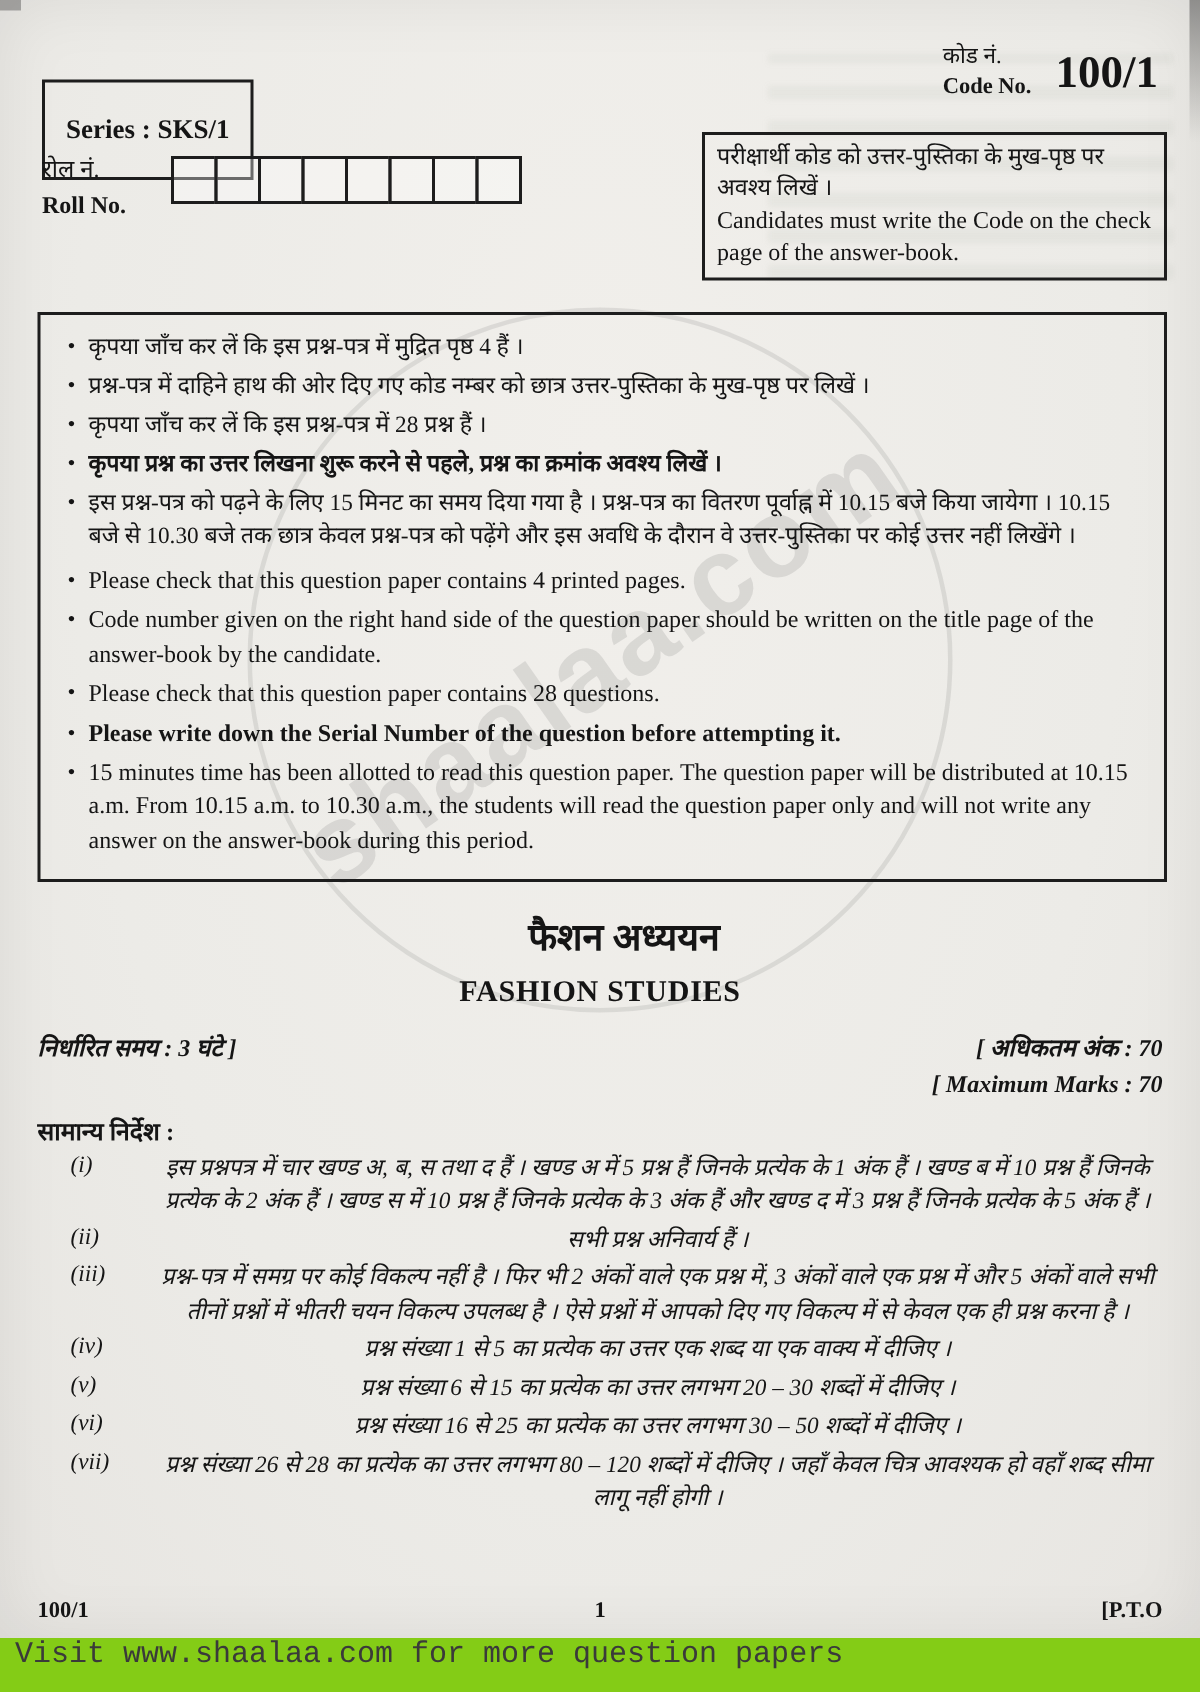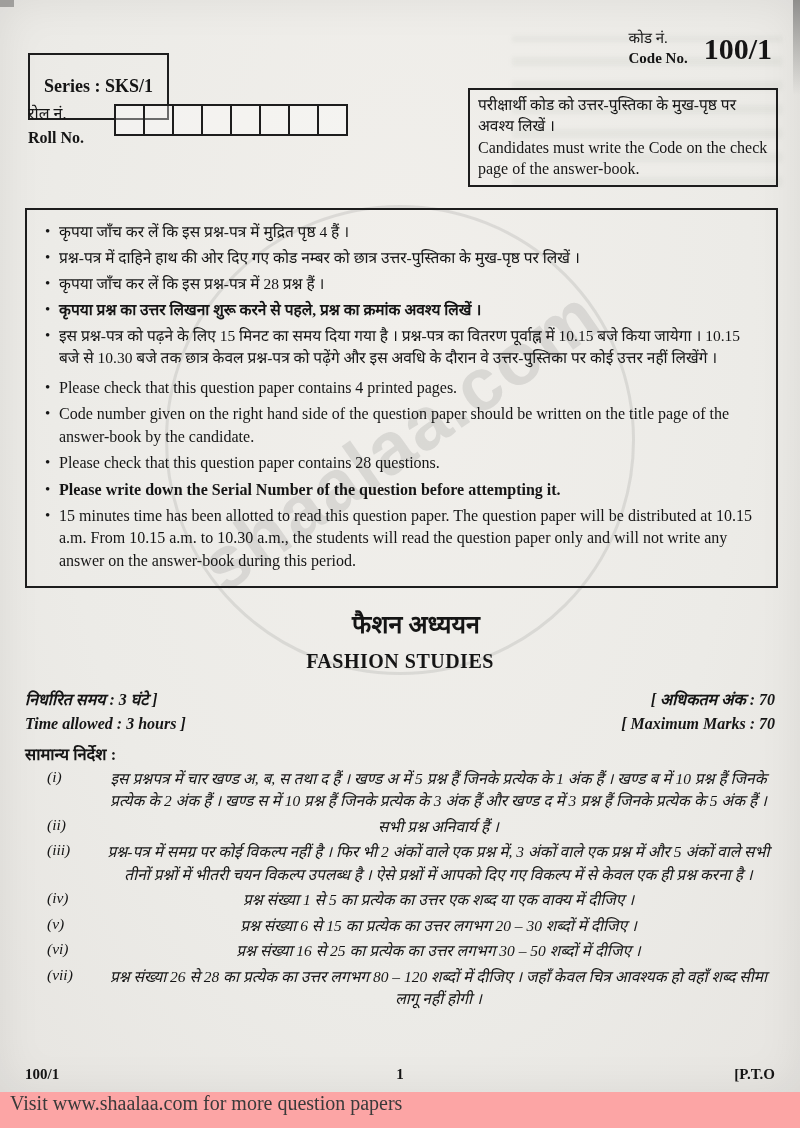--- a/index.html
+++ b/index.html
@@ -95,22 +95,22 @@
 
   .bottom-row {
     position:absolute; top:1066px; left:25px; right:25px;
     display:flex; font-weight:bold; font-size:15px;
   }
   .bottom-row .cell { flex:1; }
   .bottom-row .center { text-align:center; }
   .bottom-row .right { text-align:right; }
 
   .site-footer {
-    position:absolute; left:0; right:0; bottom:0; height:36px; background:#fca5a5;
-    font-family:Liberation Serif, serif;
+    position:absolute; left:0; right:0; bottom:0; height:36px; background:#84cc16;
+    font-family:Liberation Mono, monospace;
     font-size:20px; color:#3a3a3a; padding:0 10px;
   }
 </style>
 </head>
 <body>
 
 <div class="page">
   <div class="scan">
 
     <div class="corner-mark-right"></div>
@@ -195,21 +195,20 @@
         <span class="bullet-text">15 minutes time has been allotted to read this question paper. The question paper will be distributed at 10.15 a.m. From 10.15 a.m. to 10.30 a.m., the students will read the question paper only and will not write any answer on the answer-book during this period.</span>
       </div>
     </div>
 
     <div class="title-hi">फैशन अध्ययन</div>
     <div class="title-en">FASHION STUDIES</div>
 
     <div class="meta-row">
       <div class="meta-left">
         <div>निर्धारित समय : 3 घंटे ]</div>
-        <div>Time allowed : 3 hours ]</div>
       </div>
       <div class="meta-right">
         <div>[ अधिकतम अंक : 70</div>
         <div>[ Maximum Marks : 70</div>
       </div>
     </div>
 
     <div class="gen-heading">सामान्य निर्देश :</div>
     <div class="instructions">
       <div class="ins-row">

